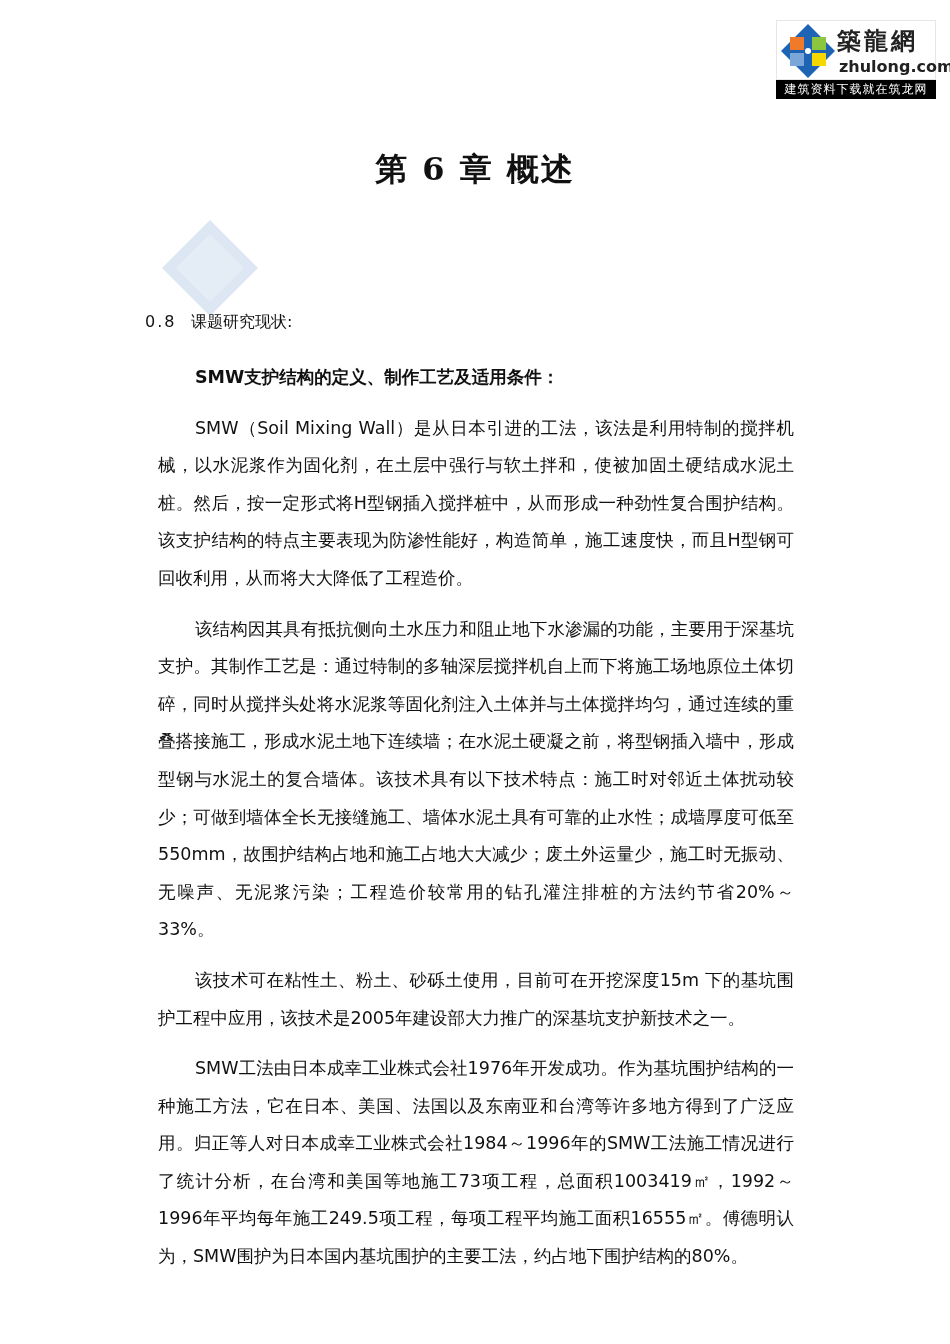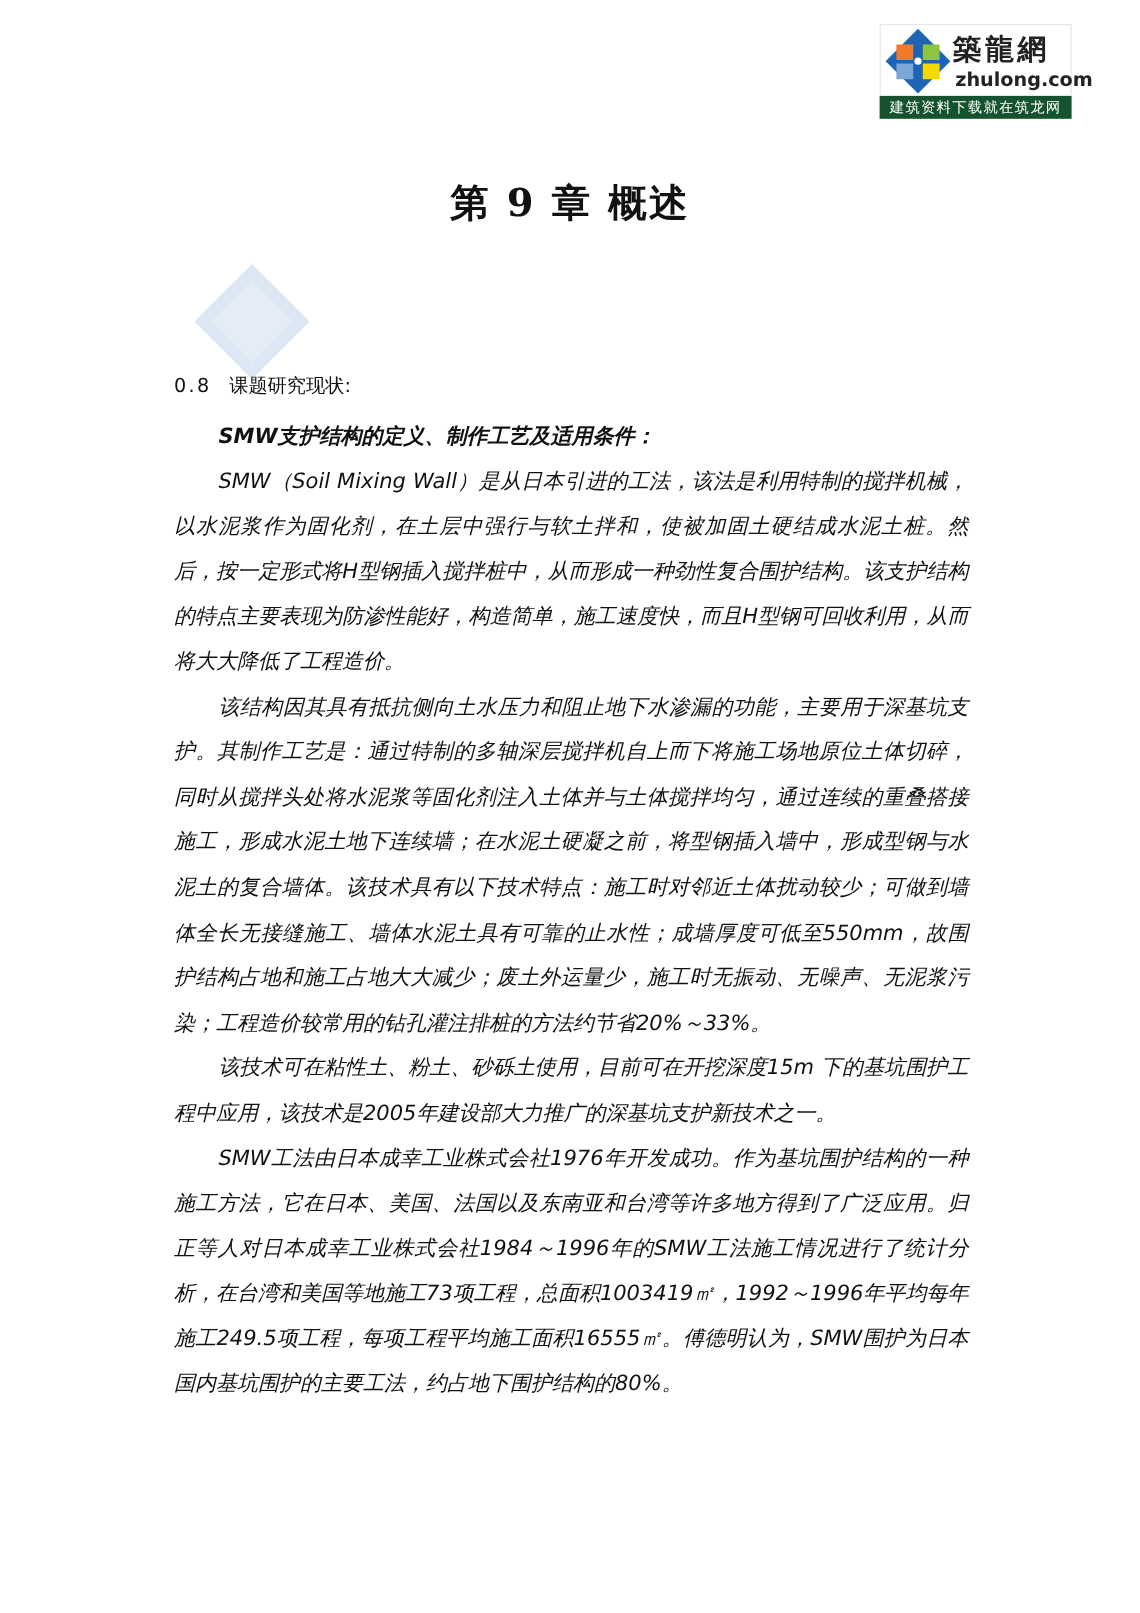--- a/index.html
+++ b/index.html
@@ -1,29 +1,29 @@
 <!DOCTYPE html>
 <html><head>
 <meta charset="utf-8">
 <style>
   html, body { margin: 0; padding: 0; background: #ffffff; }
   body { width: 950px; height: 1344px; position: relative; overflow: hidden;
          font-family: "DejaVu Serif", "Liberation Serif", serif; color: #111; }
-  .logo { position: absolute; left: 733px; top: 20px; width: 127px; height: 80px; text-decoration: underline; }
+  .logo { position: absolute; left: 776px; top: 20px; width: 127px; height: 80px; text-decoration: underline; }
   .logo-top { position: absolute; left: 0; top: 0; width: 160px; height: 60px; background: #fff; border: 1px solid #e6e6e6; box-sizing: border-box; }
   .logo-mark { position: absolute; left: 3px; top: 2px; width: 56px; height: 56px; }
   .logo-cn { position: absolute; left: 60px; top: 6px; font-family: "DejaVu Serif", serif; font-weight: bold; font-size: 24px; letter-spacing: 3px; color: #222; line-height: 28px; }
   .logo-en { position: absolute; left: 62px; top: 36px; font-family: "DejaVu Sans", sans-serif; font-weight: bold; font-size: 16px; color: #222; }
-  .logo-bar { position: absolute; left: 0; top: 60px; width: 160px; height: 19px; background: #14532d; color: #fff; font-family: "DejaVu Sans", sans-serif; font-size: 12px; line-height: 19px; text-align: center; letter-spacing: 1px; }
+  .logo-bar { position: absolute; left: 0; top: 60px; width: 160px; height: 19px; background: #000000; color: #fff; font-family: "DejaVu Sans", sans-serif; font-size: 12px; line-height: 19px; text-align: center; letter-spacing: 1px; }
   .watermark { position: absolute; left: 162px; top: 220px; width: 96px; height: 96px; opacity: 0.18; }
   .chapter-title { position: absolute; left: 0; width: 950px; top: 146px; text-align: center; font-family: "DejaVu Serif", serif; font-weight: bold; font-size: 32px; letter-spacing: 2px; line-height: 46px; }
   .section { position: absolute; left: 145px; top: 310px; font-family: "DejaVu Sans", sans-serif; font-size: 16px; line-height: 24px; }
   .section .num { display: inline-block; width: 46px; letter-spacing: 2px; }
   .content { position: absolute; left: 145px; width: 662px; top: 346px; font-family: "DejaVu Sans", "Liberation Sans", sans-serif; font-size: 17.5px; line-height: 37.6px; text-align: justify; }
-  .content p { margin: 0; text-indent: 37px; font-style: italic; }
+  .content p { margin: 13px; text-indent: 37px; }
   .content p.sub { font-weight: bold; }
   .content p + p { margin-top: 0; }
 </style>
 </head>
 <body>
 
 <div class="logo">
   <div class="logo-top">
     <svg class="logo-mark" viewBox="0 0 56 56">
       <polygon points="28,1 55,28 28,55 1,28" fill="#1e64b4"></polygon>
@@ -37,21 +37,21 @@
     <div class="logo-en">zhulong.com</div>
   </div>
   <div class="logo-bar">建筑资料下载就在筑龙网</div>
 </div>
 
 <svg class="watermark" viewBox="0 0 96 96">
   <polygon points="48,0 96,48 48,96 0,48" fill="#4a7fc0"></polygon>
   <polygon points="48,14 82,48 48,82 14,48" fill="#6f9ad0"></polygon>
 </svg>
 
-<div class="chapter-title">第 9 章  概述</div>
+<div class="chapter-title">第 6 章  概述</div>
 
 <div class="section">
   <span class="num">0.8</span><span>课题研究现状:</span>
 </div>
 
 <div class="content">
   <p class="sub">SMW支护结构的定义、制作工艺及适用条件：</p>
   <p>SMW（Soil Mixing Wall）是从日本引进的工法，该法是利用特制的搅拌机械，以水泥浆作为固化剂，在土层中强行与软土拌和，使被加固土硬结成水泥土桩。然后，按一定形式将H型钢插入搅拌桩中，从而形成一种劲性复合围护结构。该支护结构的特点主要表现为防渗性能好，构造简单，施工速度快，而且H型钢可回收利用，从而将大大降低了工程造价。</p>
   <p>该结构因其具有抵抗侧向土水压力和阻止地下水渗漏的功能，主要用于深基坑支护。其制作工艺是：通过特制的多轴深层搅拌机自上而下将施工场地原位土体切碎，同时从搅拌头处将水泥浆等固化剂注入土体并与土体搅拌均匀，通过连续的重叠搭接施工，形成水泥土地下连续墙；在水泥土硬凝之前，将型钢插入墙中，形成型钢与水泥土的复合墙体。该技术具有以下技术特点：施工时对邻近土体扰动较少；可做到墙体全长无接缝施工、墙体水泥土具有可靠的止水性；成墙厚度可低至550mm，故围护结构占地和施工占地大大减少；废土外运量少，施工时无振动、无噪声、无泥浆污染；工程造价较常用的钻孔灌注排桩的方法约节省20%～33%。</p>
   <p>该技术可在粘性土、粉土、砂砾土使用，目前可在开挖深度15m 下的基坑围护工程中应用，该技术是2005年建设部大力推广的深基坑支护新技术之一。</p>

